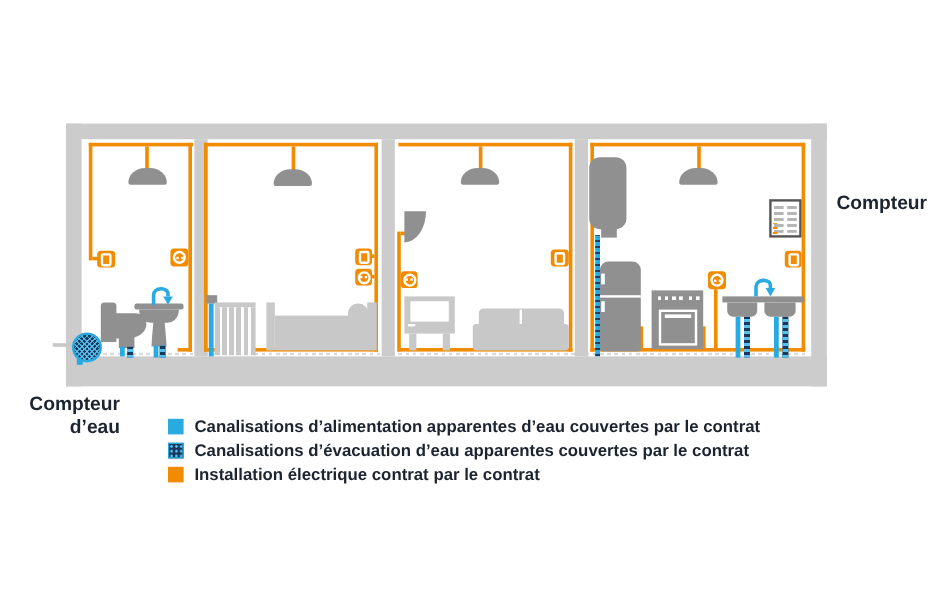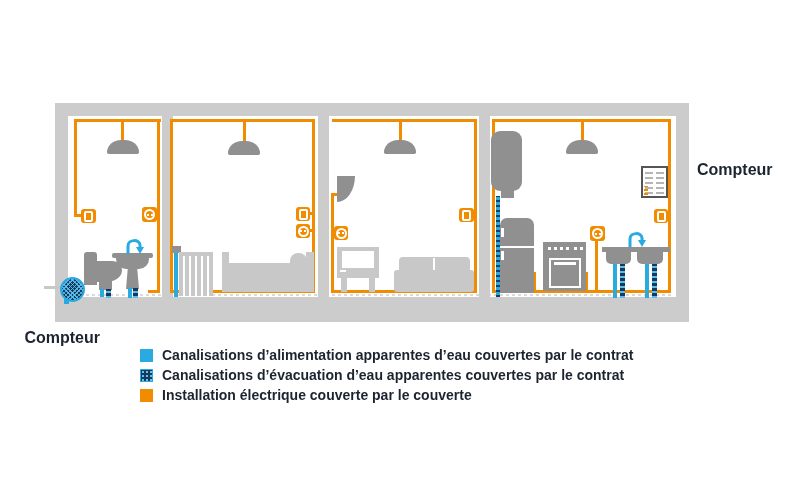--- a/index.html
+++ b/index.html
@@ -178,31 +178,32 @@
     <path d="M4 18 V10 C4 3 16 3 16 9 V11" fill="none" stroke="#29ABE2" stroke-width="3"></path>
     <path d="M12 11 h8 l-4 7 z" fill="#29ABE2"></path>
   </svg>
   <div class="abs pipe" style="left:613px;top:264px;width:4px;height:34px;"></div>
   <div class="abs waste" style="left:620px;top:264px;width:5px;height:34px;"></div>
   <div class="abs pipe" style="left:645px;top:264px;width:4px;height:34px;"></div>
   <div class="abs waste" style="left:652px;top:264px;width:5px;height:34px;"></div>
 
   <div class="abs label" style="left:5px;top:328px;width:95px;text-align:right;">
     <div>Compteur</div>
+    <div>d’eau</div>
   </div>
   <div class="abs label" style="left:697px;top:160px;width:88px;">
     <div>Compteur</div>
   </div>
 
   <div class="legend-row" style="left:140px;top:365px;">
     <span class="legend-sq sw-waste"></span>
     <span class="legend-text">Canalisations d’évacuation d’eau apparentes couvertes par le contrat</span>
   </div>
   <div class="legend-row" style="left:140px;top:345px;">
     <span class="legend-sq sw-blue"></span>
     <span class="legend-text">Canalisations d’alimentation apparentes d’eau couvertes par le contrat</span>
   </div>
   <div class="legend-row" style="left:140px;top:385px;">
     <span class="legend-sq sw-orange"></span>
-    <span class="legend-text">Installation électrique couverte par le couverte</span>
+    <span class="legend-text">Installation électrique contrat par le contrat</span>
   </div>
 
 </div>
 
 </body></html>

